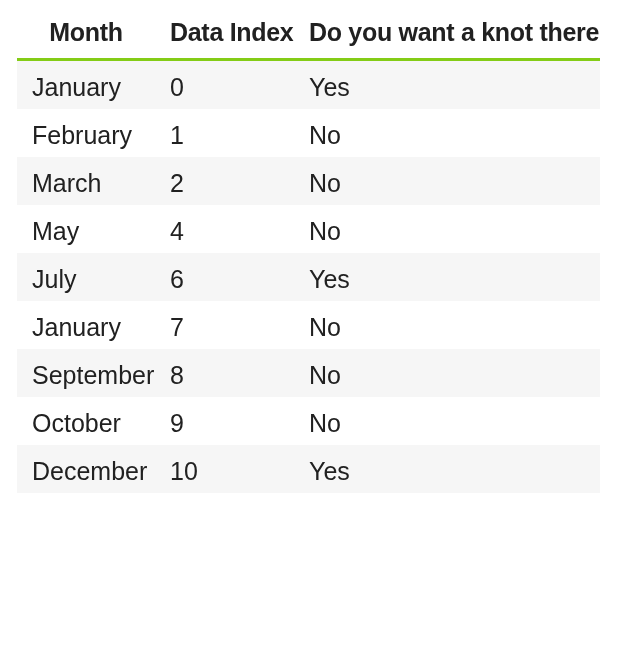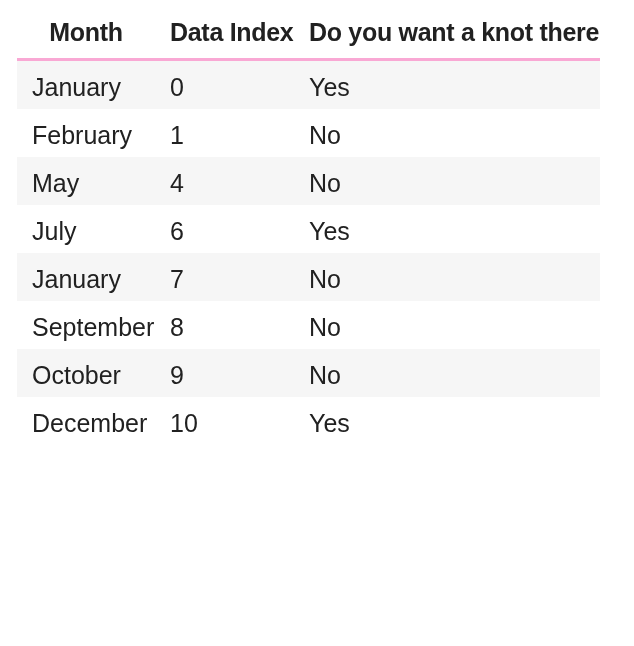--- a/index.html
+++ b/index.html
@@ -29,21 +29,21 @@
     font-size: 25px;
     color: #212121;
     vertical-align: middle;
     white-space: nowrap;
     overflow: hidden;
   }
   thead th {
     font-weight: 700;
     height: 51px;
     box-sizing: border-box;
-    border-bottom: 3px solid #f9a8d4;
+    border-bottom: 3px solid #84cc16;
     text-align: left;
     padding: 0 0 4px 15px;
     letter-spacing: -0.3px;
   }
   thead th.center {
     text-align: center;
     padding-left: 0;
   }
   tbody td {
     height: 48px;
@@ -77,20 +77,25 @@
         <td>January</td>
         <td>0</td>
         <td>Yes</td>
       </tr>
       <tr>
         <td>February</td>
         <td>1</td>
         <td>No</td>
       </tr>
       <tr>
+        <td>March</td>
+        <td>2</td>
+        <td>No</td>
+      </tr>
+      <tr>
         <td>May</td>
         <td>4</td>
         <td>No</td>
       </tr>
       <tr>
         <td>July</td>
         <td>6</td>
         <td>Yes</td>
       </tr>
       <tr>

